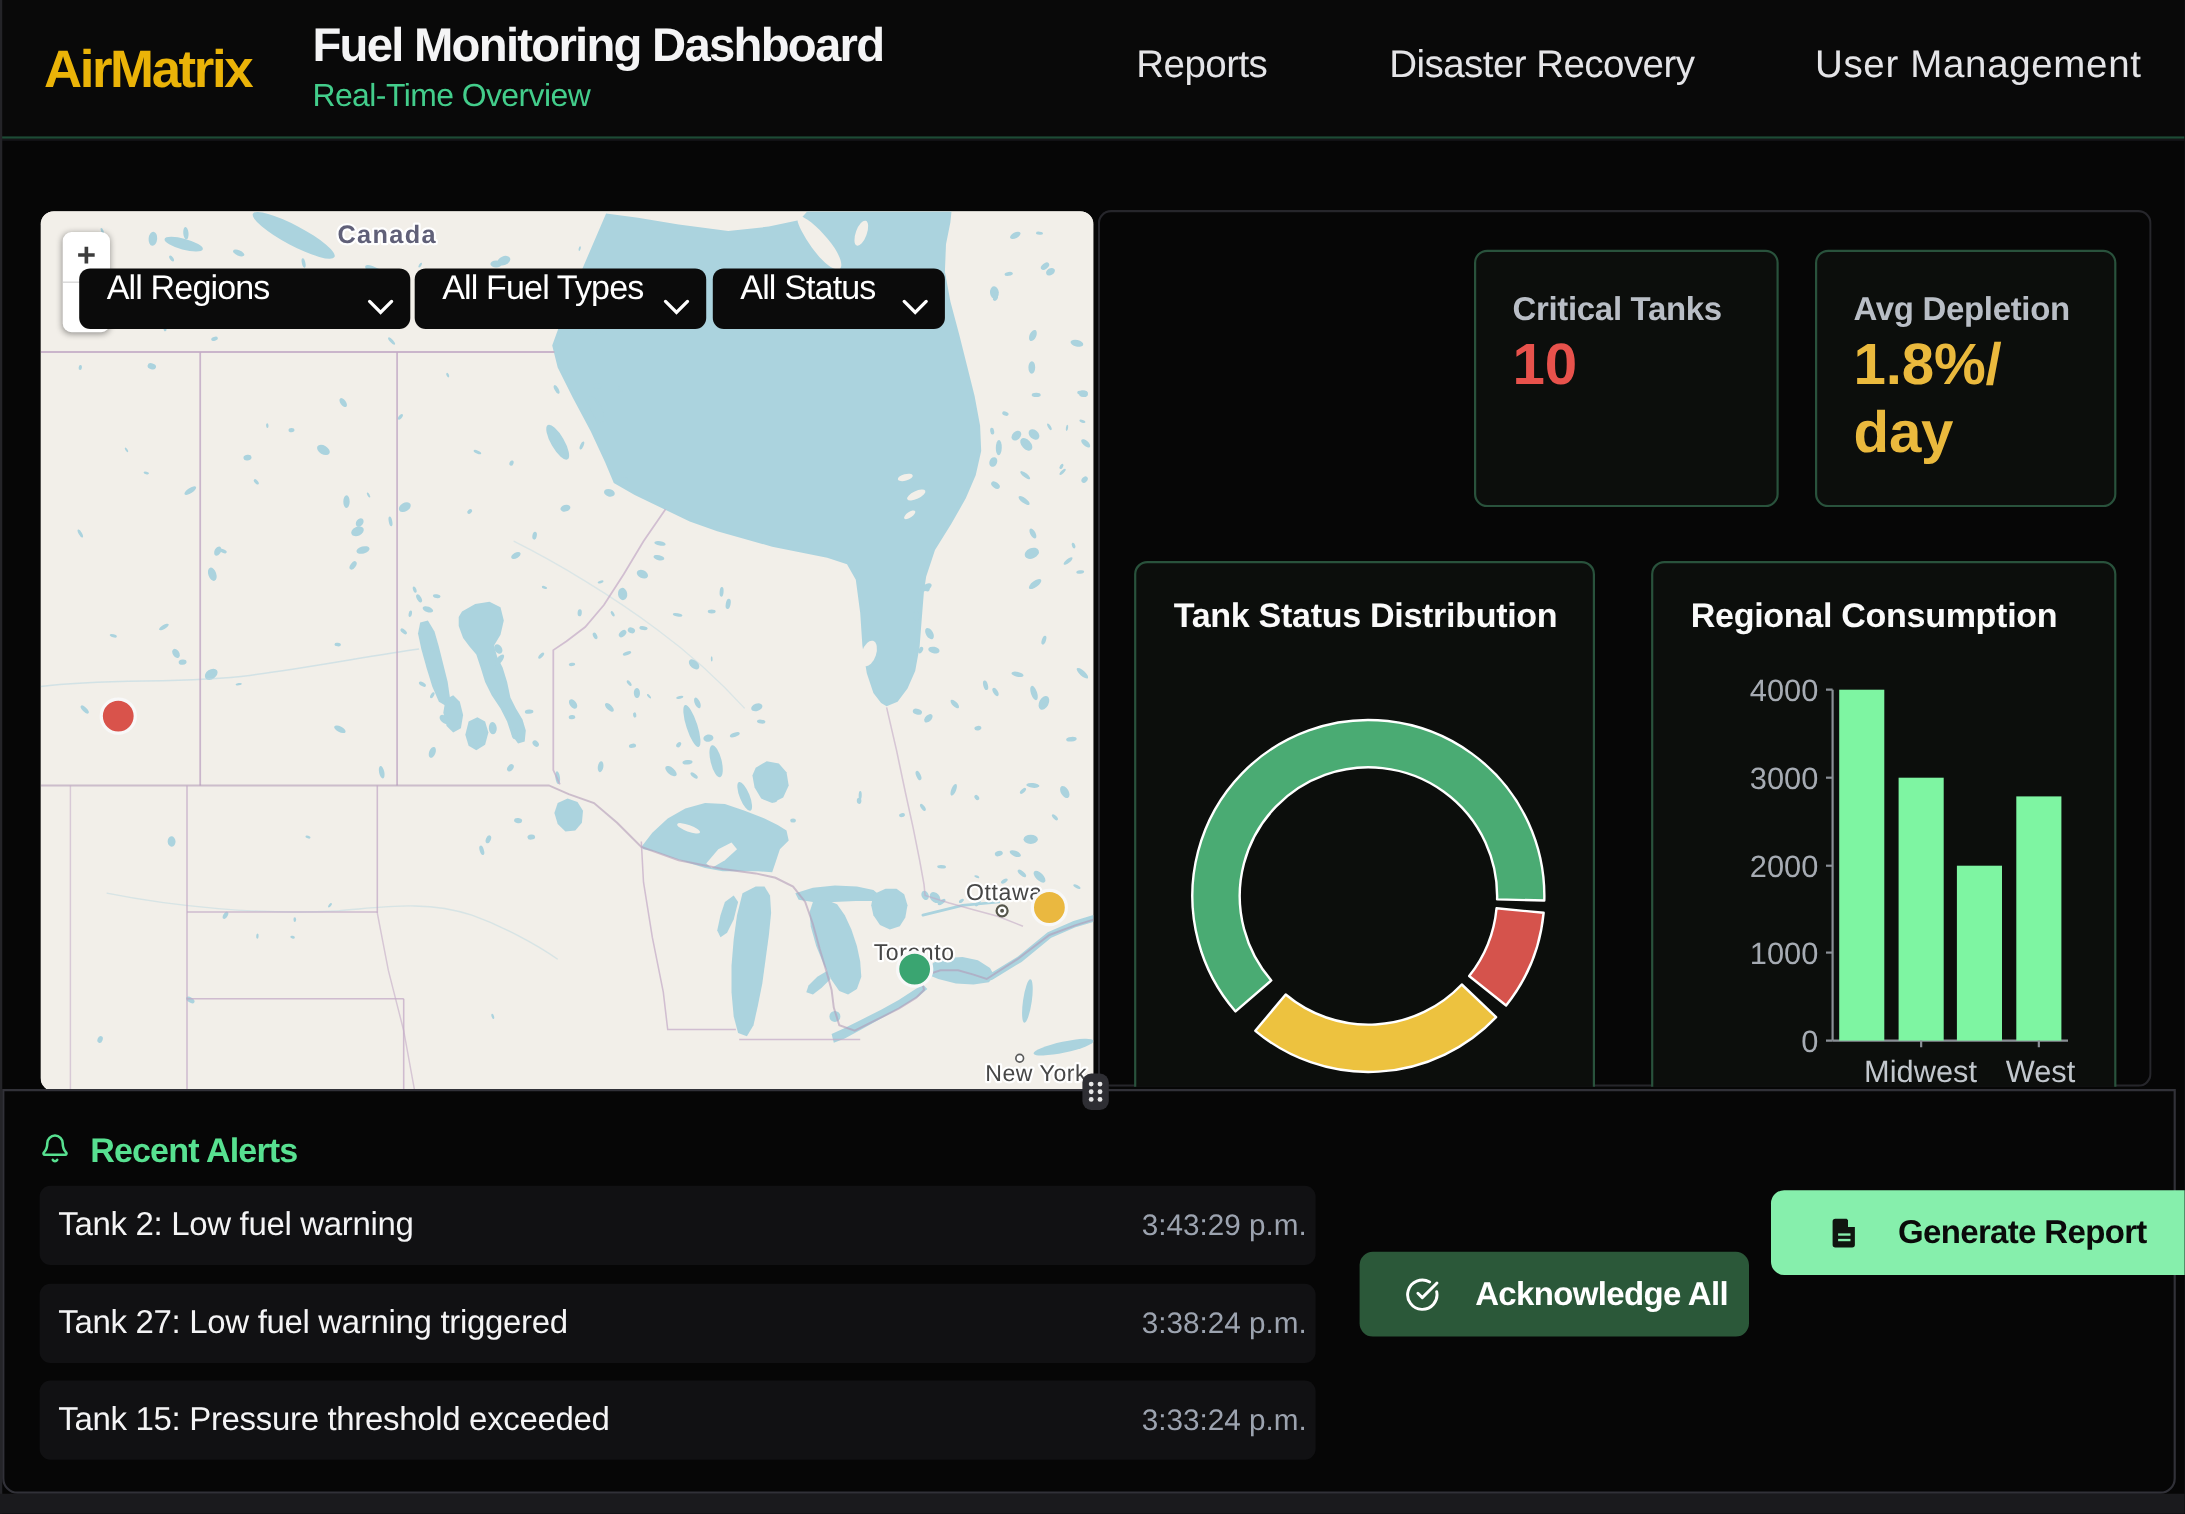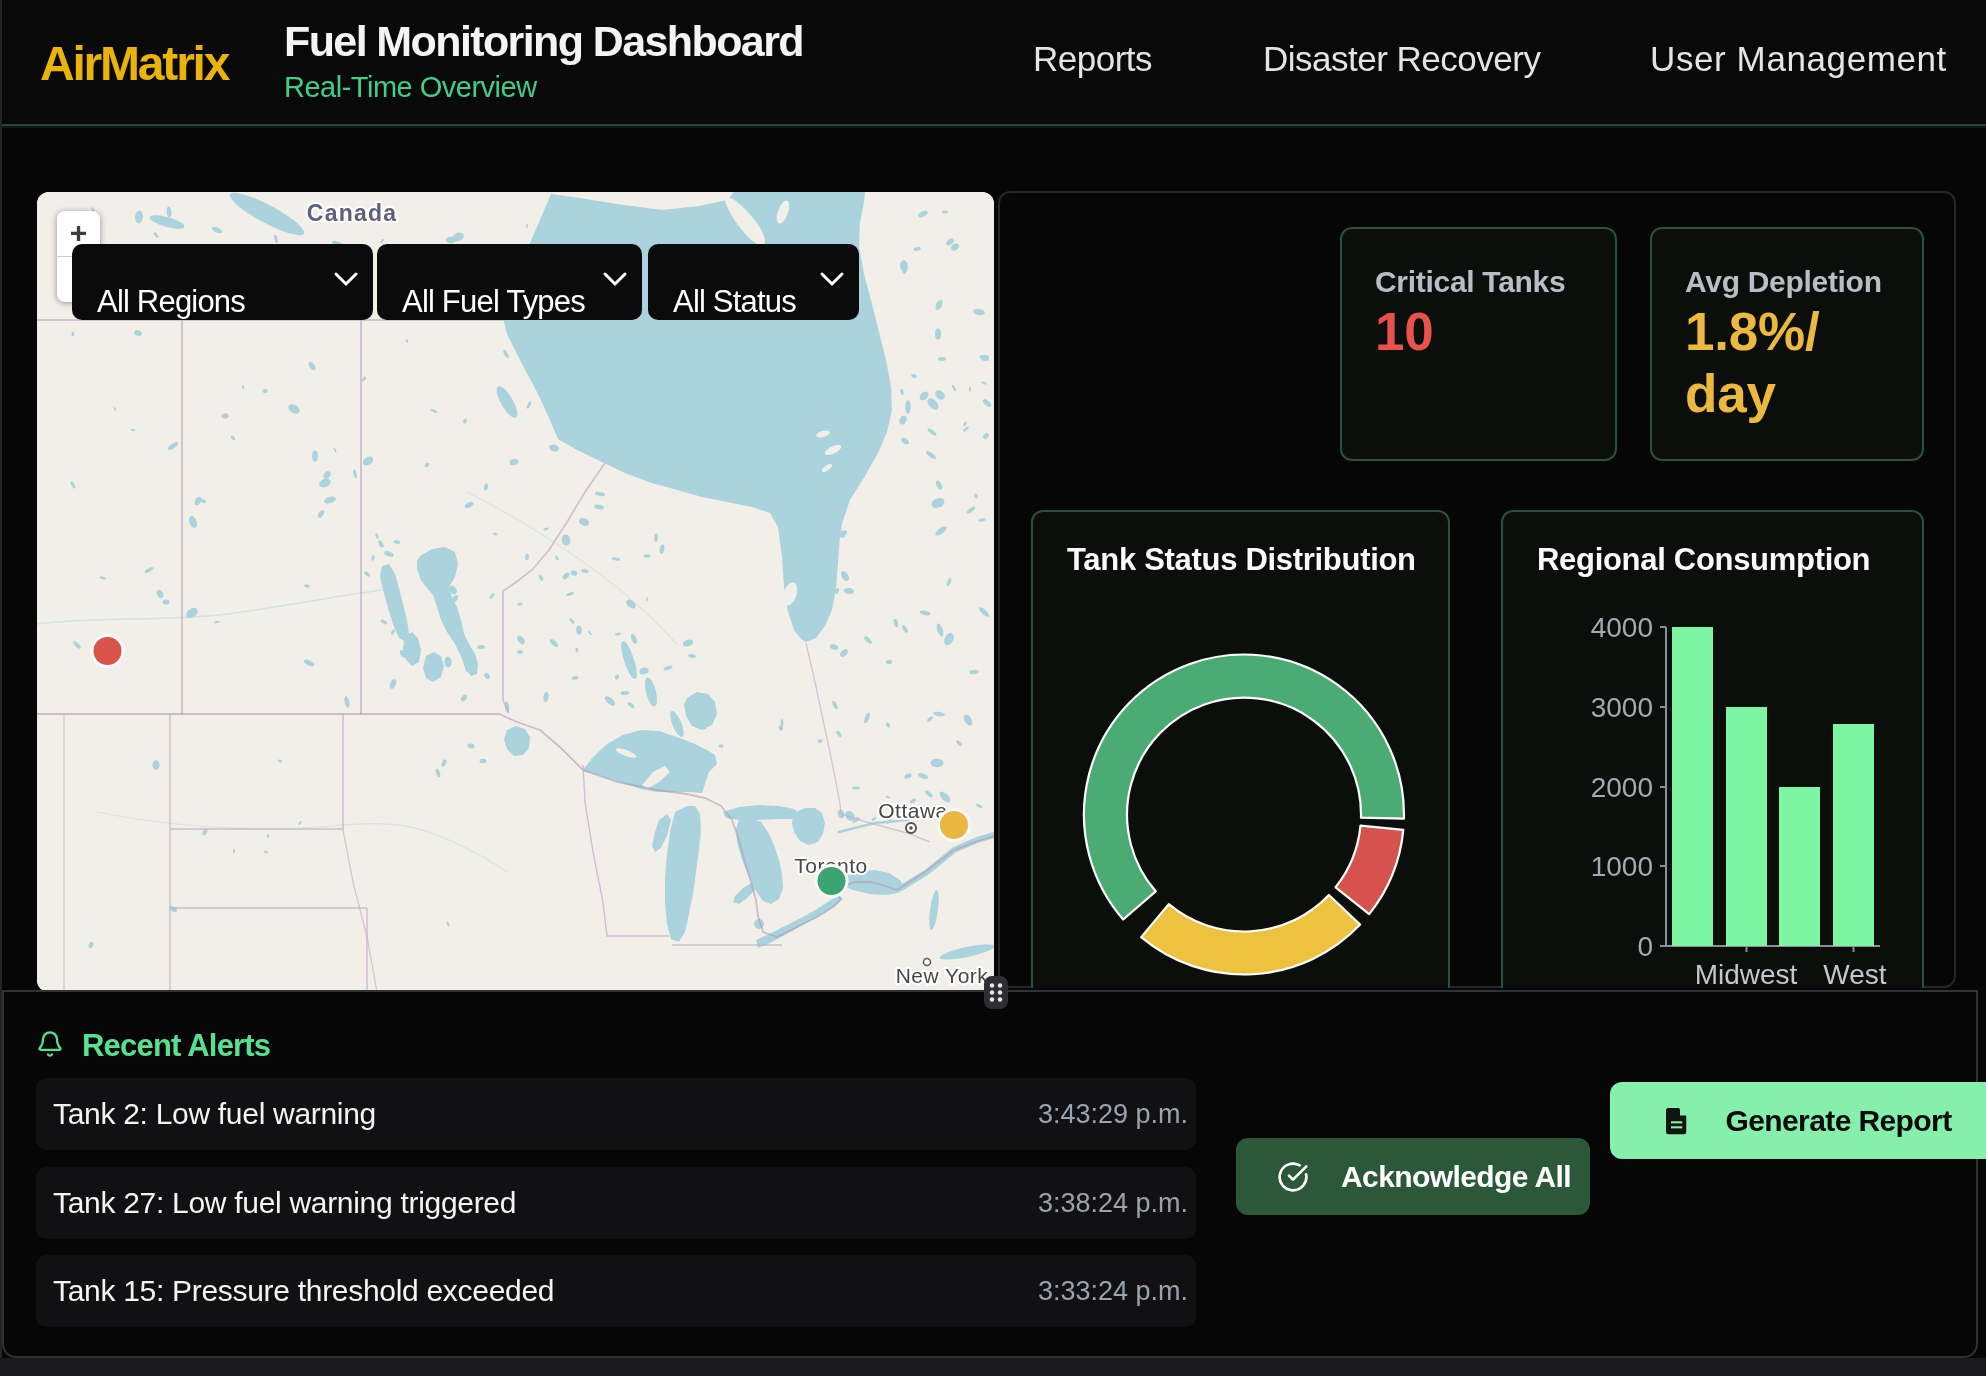--- a/index.html
+++ b/index.html
@@ -13,21 +13,21 @@
 #title { left:284px; top:17px; font-size:43px; font-weight:bold; color:#f4f4f5; letter-spacing:-1.6px; }
 #subtitle { left:284px; top:71px; font-size:29px; color:#43cd8b; letter-spacing:-0.5px; }
 .nav { top:39px; font-size:35px; color:#e4e4e7; letter-spacing:-0.5px; }
 
 #main { left:2px; top:128px; width:1984px; height:1230px; background:#060606; }
 #leftsliver { left:0; top:0; width:2px; height:1376px; background:#242428; }
 #botstrip { left:0; top:1358px; width:1986px; height:18px; background:#1a1a1d; }
 
 #map { left:37px; top:192px; width:957px; height:800px; border-radius:12px; overflow:hidden; background:#f2efe9; }
 
-.dd { top:244px; height:76px; background:#0b0b0b; border-radius:10px; color:#fff; font-size:31px; font-weight:500; display:flex; align-items:flex-end; }
+.dd { top:244px; height:55px; background:#0b0b0b; border-radius:10px; color:#fff; font-size:31px; font-weight:500; display:flex; align-items:flex-start; }
 .dd .lab { margin-left:25px; letter-spacing:-0.8px; }
 .dd svg { position:absolute; right:14px; top:25px; }
 
 #zoomctl { left:57px; top:211px; width:43px; height:91px; background:#fff; border-radius:8px; box-shadow:0 1px 6px rgba(0,0,0,.4); }
 #zoomctl .plus { position:absolute; left:0; top:0; width:43px; height:46px; color:#3c3c3c; font-size:30px; font-weight:bold; text-align:center; line-height:44px; border-bottom:1px solid #ccc; }
 
 #panel { left:998px; top:191px; width:958px; height:797px; border-radius:12px; box-shadow:inset 0 0 0 2px #26262b; overflow:hidden; background:#060606; }
 .card { position:absolute; background:#0c0e0c; border:2px solid #29523c; border-radius:12px; }
 .statlab { position:absolute; left:33px; top:36px; font-size:30px; font-weight:600; color:#b9bec6; letter-spacing:-0.3px; }
 .statval { position:absolute; left:33px; top:72px; font-size:53px; font-weight:bold; line-height:62px; letter-spacing:-0.2px; }

